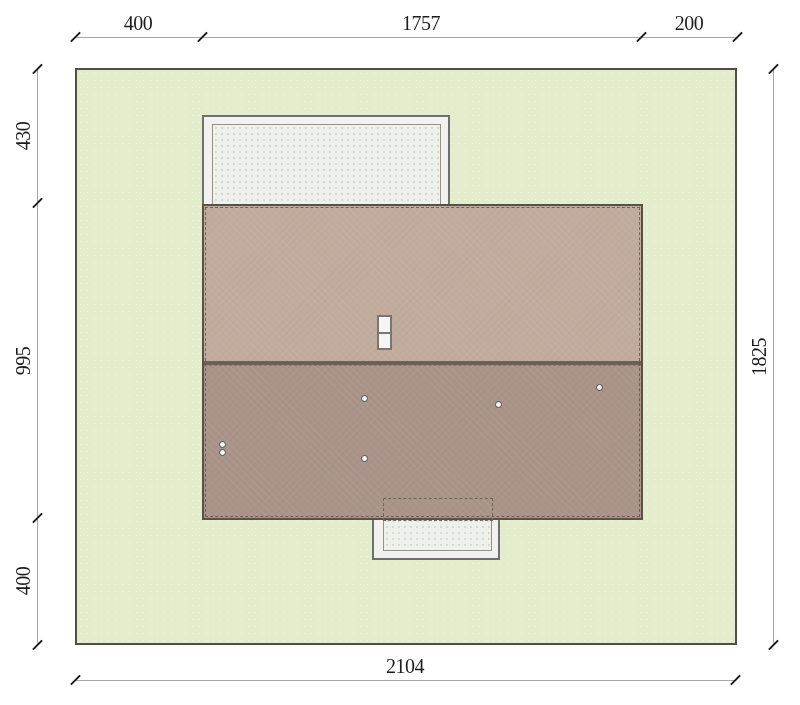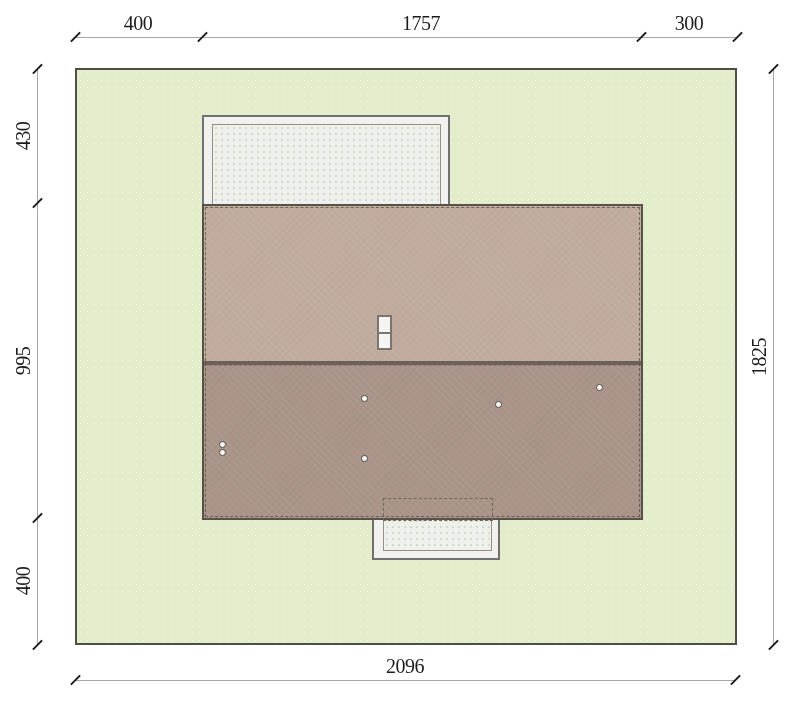--- a/index.html
+++ b/index.html
@@ -155,34 +155,34 @@
 
   <div class="abs dashed-rect"></div>
 
   <div class="abs dim-line dim-line-h" style="left:75px; top:37px; width:662px;"></div>
   <div class="abs tick" style="left:69px; top:36px;"></div>
   <div class="abs tick" style="left:196px; top:36px;"></div>
   <div class="abs tick" style="left:635px; top:36px;"></div>
   <div class="abs tick" style="left:731px; top:36px;"></div>
   <div class="abs dim-label" style="left:98px;  top:12px;">400</div>
   <div class="abs dim-label" style="left:381px; top:12px;">1757</div>
-  <div class="abs dim-label" style="left:649px; top:12px;">300</div>
+  <div class="abs dim-label" style="left:649px; top:12px;">200</div>
 
   <div class="abs dim-line dim-line-v" style="left:37px; top:69px; height:576px;"></div>
   <div class="abs tick" style="left:31px; top:68px;"></div>
   <div class="abs tick" style="left:31px; top:202px;"></div>
   <div class="abs tick" style="left:31px; top:517px;"></div>
   <div class="abs tick" style="left:31px; top:644px;"></div>
   <div class="abs dim-label vert" style="left:-17px; top:125px;">430</div>
   <div class="abs dim-label vert" style="left:-17px; top:350px;">995</div>
   <div class="abs dim-label vert" style="left:-17px; top:570px;">400</div>
 
   <div class="abs dim-line dim-line-v" style="left:773px; top:69px; height:576px;"></div>
   <div class="abs tick" style="left:767px; top:68px;"></div>
   <div class="abs tick" style="left:767px; top:644px;"></div>
   <div class="abs dim-label vert" style="left:719px; top:346px;">1825</div>
 
   <div class="abs dim-line dim-line-h" style="left:75px; top:680px; width:661px;"></div>
   <div class="abs tick" style="left:69px; top:679px;"></div>
   <div class="abs tick" style="left:729px; top:679px;"></div>
-  <div class="abs dim-label" style="left:365px; top:655px;">2096</div>
+  <div class="abs dim-label" style="left:365px; top:655px;">2104</div>
 
 </div>
 
 </body></html>

